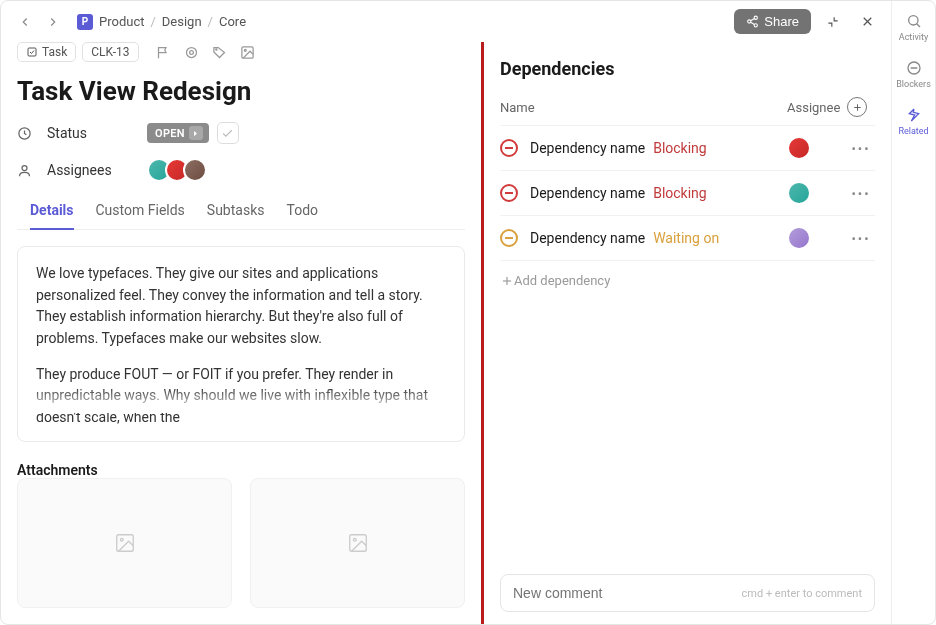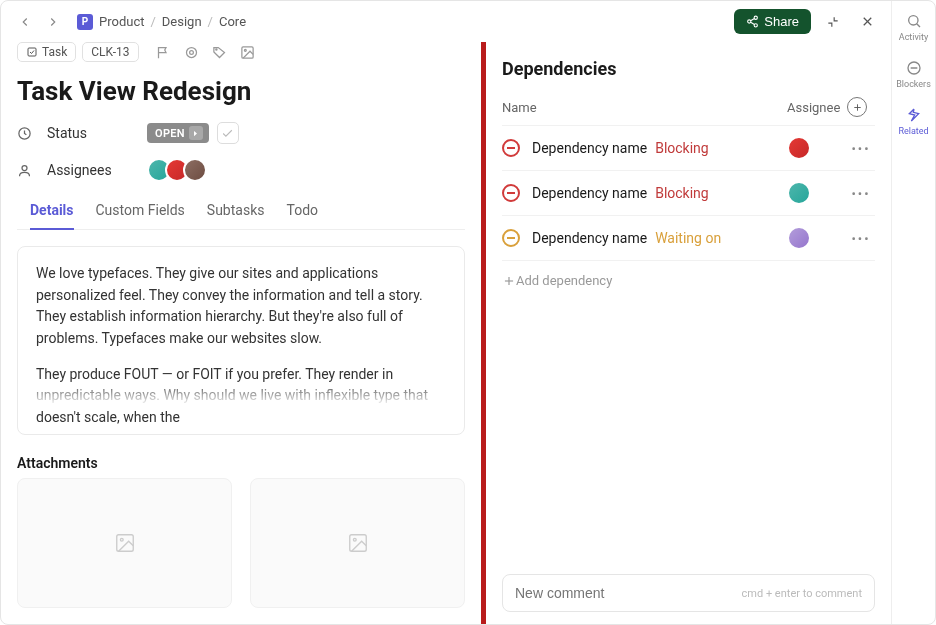--- a/index.html
+++ b/index.html
@@ -5,21 +5,21 @@
     * { box-sizing: border-box; margin: 0; padding: 0; }
     body { font-family: -apple-system, BlinkMacSystemFont, "Segoe UI", Roboto, sans-serif; font-size: 13px; color: #1a1a1a; background: #fff; }
     .app { display: flex; width: 936px; height: 625px; border: 1px solid #e5e5e5; border-radius: 8px; overflow: hidden; }
     .main-area { display: flex; flex-direction: column; flex: 1; }
     .topbar { display: flex; align-items: center; padding: 8px 12px; gap: 4px; }
     .nav-arrow { width: 24px; height: 24px; display: flex; align-items: center; justify-content: center; color: #888; cursor: pointer; border-radius: 4px; }
     .breadcrumb { display: flex; align-items: center; gap: 6px; margin-left: 8px; font-size: 13px; color: #555; }
     .breadcrumb .proj-icon { width: 16px; height: 16px; background: #5b5bd6; border-radius: 3px; display: flex; align-items: center; justify-content: center; color:#fff; font-size:10px; font-weight:700;}
     .breadcrumb .sep { color: #bbb; }
     .topbar-spacer { flex: 1; }
-    .share-btn { background: #14532d; color: #fff; border: none; border-radius: 6px; padding: 5px 12px; font-size: 13px; display: flex; align-items: center; gap: 5px; cursor: pointer; }
+    .share-btn { background: #737373; color: #fff; border: none; border-radius: 6px; padding: 5px 12px; font-size: 13px; display: flex; align-items: center; gap: 5px; cursor: pointer; }
     .top-icon { width: 24px; height: 24px; display:flex; align-items:center; justify-content:center; color:#555; cursor:pointer; margin-left:6px;}
     .content { display: flex; flex: 1; overflow: hidden; }
     .left-pane { flex: 0 0 480px; display: flex; flex-direction: column; padding: 0 16px 16px 16px; overflow: hidden; }
     .task-header-row { display:flex; align-items:center; gap:6px; margin-top:0;}
     .task-chip { border:1px solid #e1e1e1; border-radius:5px; padding:2px 8px; font-size:12px; color:#555; display:flex; align-items:center; gap:4px;}
     .task-chip svg{ width:12px; height:12px;}
     .meta-icons { display:flex; gap:10px; margin-left:10px; color:#999;}
     .meta-icons .mic{ width:18px; height:18px; display:flex; align-items:center; justify-content:center; cursor:pointer;}
     .title { font-size: 26px; font-weight: 700; margin: 14px 0 16px 0; }
     .field-row { display: flex; align-items: center; margin-bottom: 14px; }
@@ -33,24 +33,24 @@
     .avatar:first-child{ margin-left:0;}
     .av1{ background: linear-gradient(135deg,#4db6ac,#26a69a);}
     .av2{ background: linear-gradient(135deg,#e53935,#c62828);}
     .av3{ background: linear-gradient(135deg,#8d6e63,#6d4c41);}
     .tabs { display:flex; gap:22px; border-bottom:1px solid #eee; font-size:14px;}
     .tab { padding: 6px 0 10px 0; color:#666; cursor:pointer;}
     .tab.active { color:#5b5bd6; border-bottom:2px solid #5b5bd6; margin-bottom:-1px; font-weight:700;margin-left:13px;}
     .desc-box { border:1px solid #eaeaea; border-radius:8px; margin-top:16px; padding:16px 18px 10px 18px; position:relative; font-size:14px; line-height:1.55; color:#333; overflow:hidden; }
     .desc-box p { margin-bottom:14px;}
     .desc-fade{ position:absolute; left:0; right:0; bottom:28px; height:26px; background:linear-gradient(transparent,#fff);}
-    .attach-title{ font-weight:600; font-size:14px; margin-top:20px; margin-bottom:7px;}
+    .attach-title{ font-weight:600; font-size:14px; margin-top:20px; margin-bottom:0;}
     .attach-grid{ display:flex; gap:18px;}
     .attach-card{ flex:1; height:130px; background:#fafafa; border:1px solid #f0f0f0; border-radius:8px; display:flex; align-items:center; justify-content:center; color:#ccc;}
-    .right-pane { flex:1; border-left:5px solid #b91c1c; display:flex; flex-direction:column; padding: 16px 16px 12px 16px;}
+    .right-pane { flex:1; border-left:3px solid #b91c1c; display:flex; flex-direction:column; padding: 16px 16px 12px 16px;}
     .dep-title{ font-size:18px; font-weight:700; margin-bottom:18px;}
     .dep-head{ display:flex; align-items:center; font-size:13px; color:#666; padding-bottom:8px;}
     .col-name{ flex:1;}
     .col-assn{ width:60px;}
     .col-add{ width:28px; text-align:right;}
     .dep-row{ display:flex; align-items:center; padding:10px 0; border-top:1px solid #f1f1f1;}
     .dep-icon{ width:18px; height:18px; border:2px solid; border-radius:50%; display:flex; align-items:center; justify-content:center; margin-right:12px;}
     .dep-icon .bar{ width:8px; height:2px; background:currentColor;}
     .dep-icon.red{ color:#d13b3b;}
     .dep-icon.yellow{ color:#d9a03b;}

